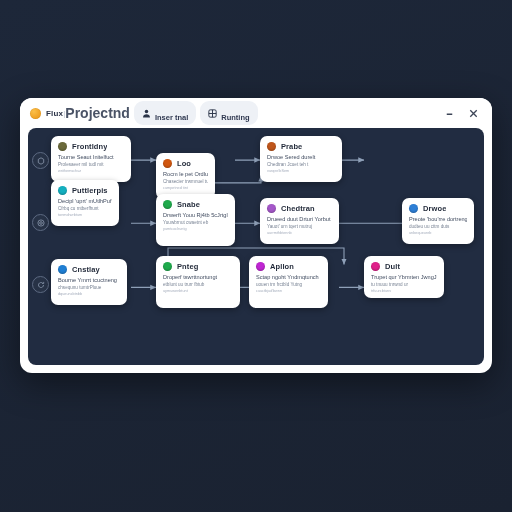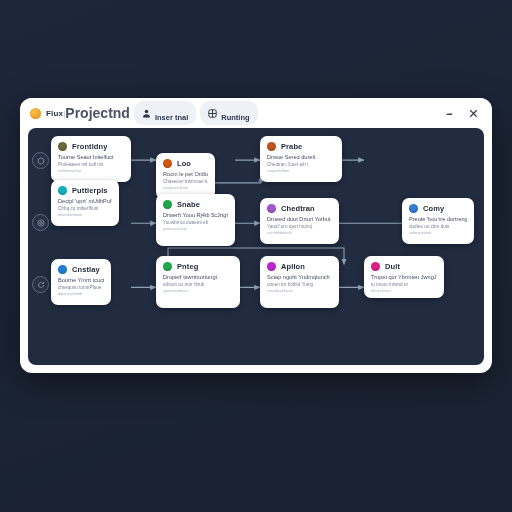--- a/index.html
+++ b/index.html
@@ -244,30 +244,30 @@
         <div class="card-body">
           <span class="card-l1">Drueed   duut  Drturi Yorbut</span>
           <span class="card-l2">Yauot' urn tqert mutruj</span>
           <span class="card-l3">uurrmthbtennb</span>
         </div>
       </div>
 
       <div class="card" style="left:374px;top:70px;width:72px;height:46px">
         <div class="card-head">
           <span class="card-ico" style="background:#2e7fd6"></span>
-          <span class="card-title">Comy</span>
+          <span class="card-title">Drwoe</span>
         </div>
         <div class="card-body">
           <span class="card-l1">Preote 'bou'rre  dortreng</span>
           <span class="card-l2">dudteu  uu cttm  duts</span>
           <span class="card-l3">unbequeunrb</span>
         </div>
       </div>
 
-      <div class="card" style="left:23px;top:131px;width:60px;height:46px">
+      <div class="card" style="left:23px;top:131px;width:76px;height:46px">
         <div class="card-head">
           <span class="card-ico" style="background:#1f7fd4"></span>
           <span class="card-title">Cnstlay</span>
         </div>
         <div class="card-body">
           <span class="card-l1">Bourne  Ymrrt  tcuctneng</span>
           <span class="card-l2">chsequnu  tumtrPluue</span>
           <span class="card-l3">dqueuncbtnbb</span>
         </div>
       </div>
@@ -277,21 +277,21 @@
           <span class="card-ico" style="background:#1faa4c"></span>
           <span class="card-title">Pnteg</span>
         </div>
         <div class="card-body">
           <span class="card-l1">Droperf  tswrttnortungt</span>
           <span class="card-l2">etblunt uu  trurr fbtub</span>
           <span class="card-l3">uymuwenbtunt</span>
         </div>
       </div>
 
-      <div class="card" style="left:232px;top:128px;width:79px;height:52px">
+      <div class="card" style="left:221px;top:128px;width:79px;height:52px">
         <div class="card-head">
           <span class="card-ico" style="background:#c026d3"></span>
           <span class="card-title">Apllon</span>
         </div>
         <div class="card-body">
           <span class="card-l1">Sctap  ngoht  Yndmqtunch</span>
           <span class="card-l2">uouen  trn  frctbld  Yutng</span>
           <span class="card-l3">cuuctbjud'bwnn</span>
         </div>
       </div>

